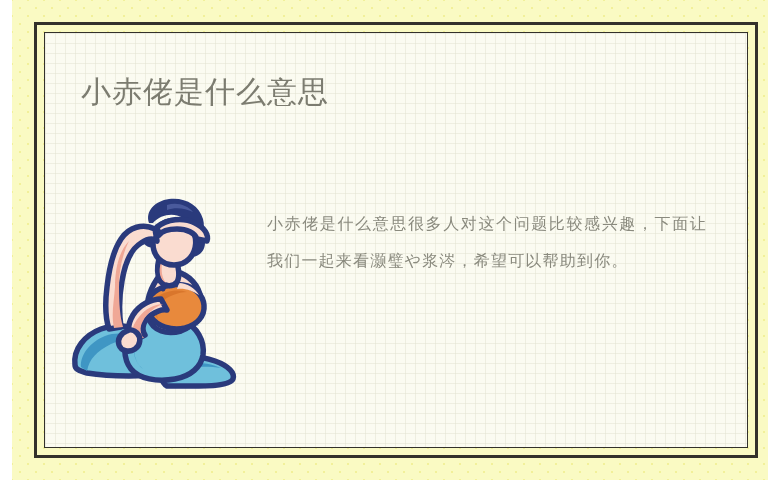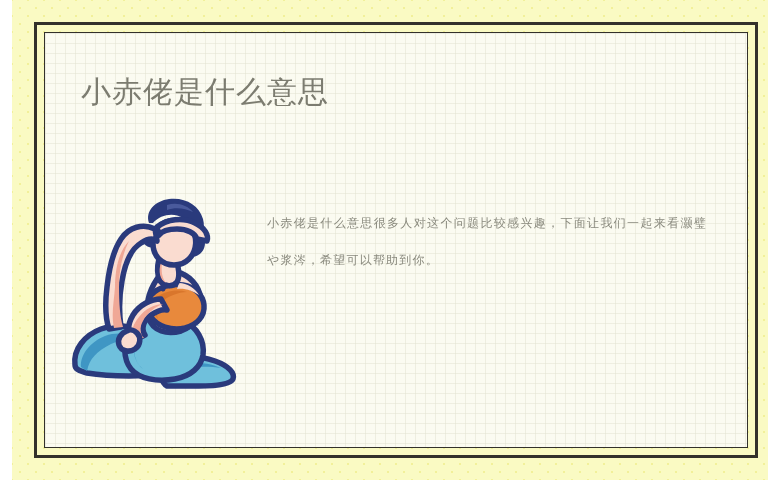--- a/index.html
+++ b/index.html
@@ -92,21 +92,21 @@
   }
   .text-cell {
     flex: 1 1 auto;
     padding-left: 10px;
     padding-right: 30px;
     padding-top: 22px;
     box-sizing: border-box;
   }
   .body-paragraph {
     margin: 0;
-    font-size: 12px;
+    font-size: 16px;
     line-height: 37px;
     color: #8a8a7e;
     letter-spacing: 1.2px;
     text-align: justify;
     text-justify: inter-ideograph;
     max-width: 440px;
   }
 </style>
 </head>
 <body>

